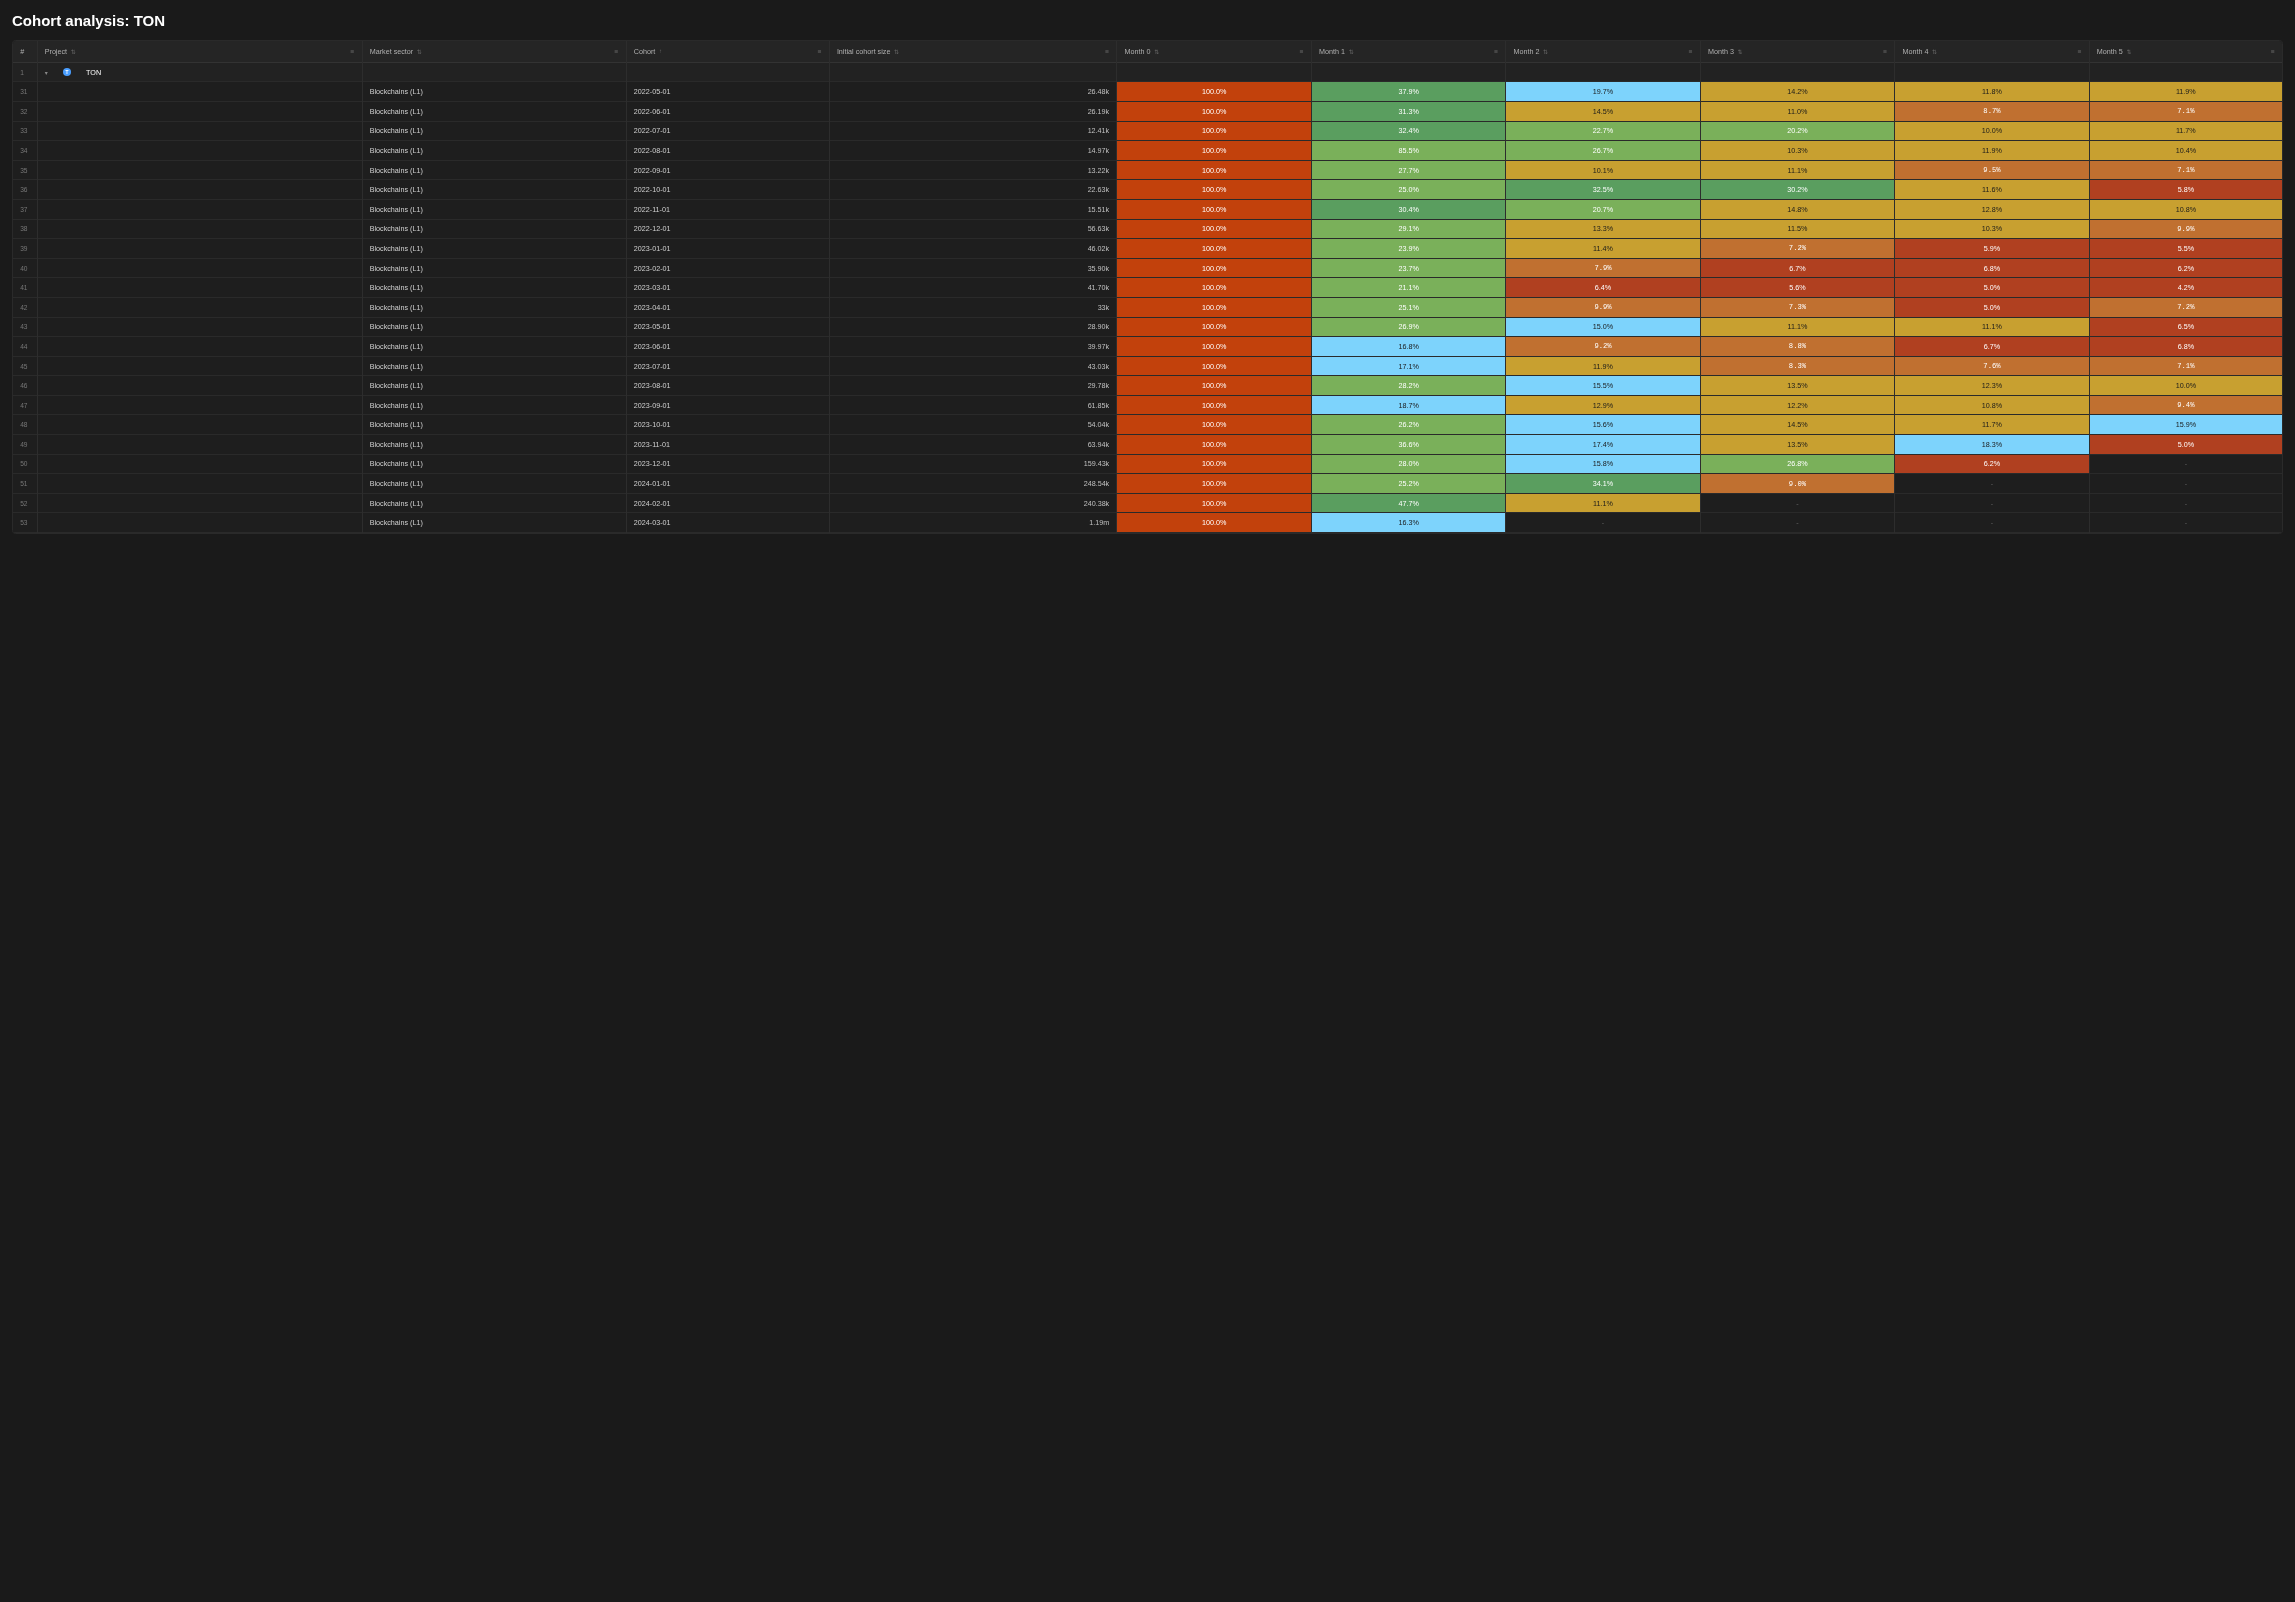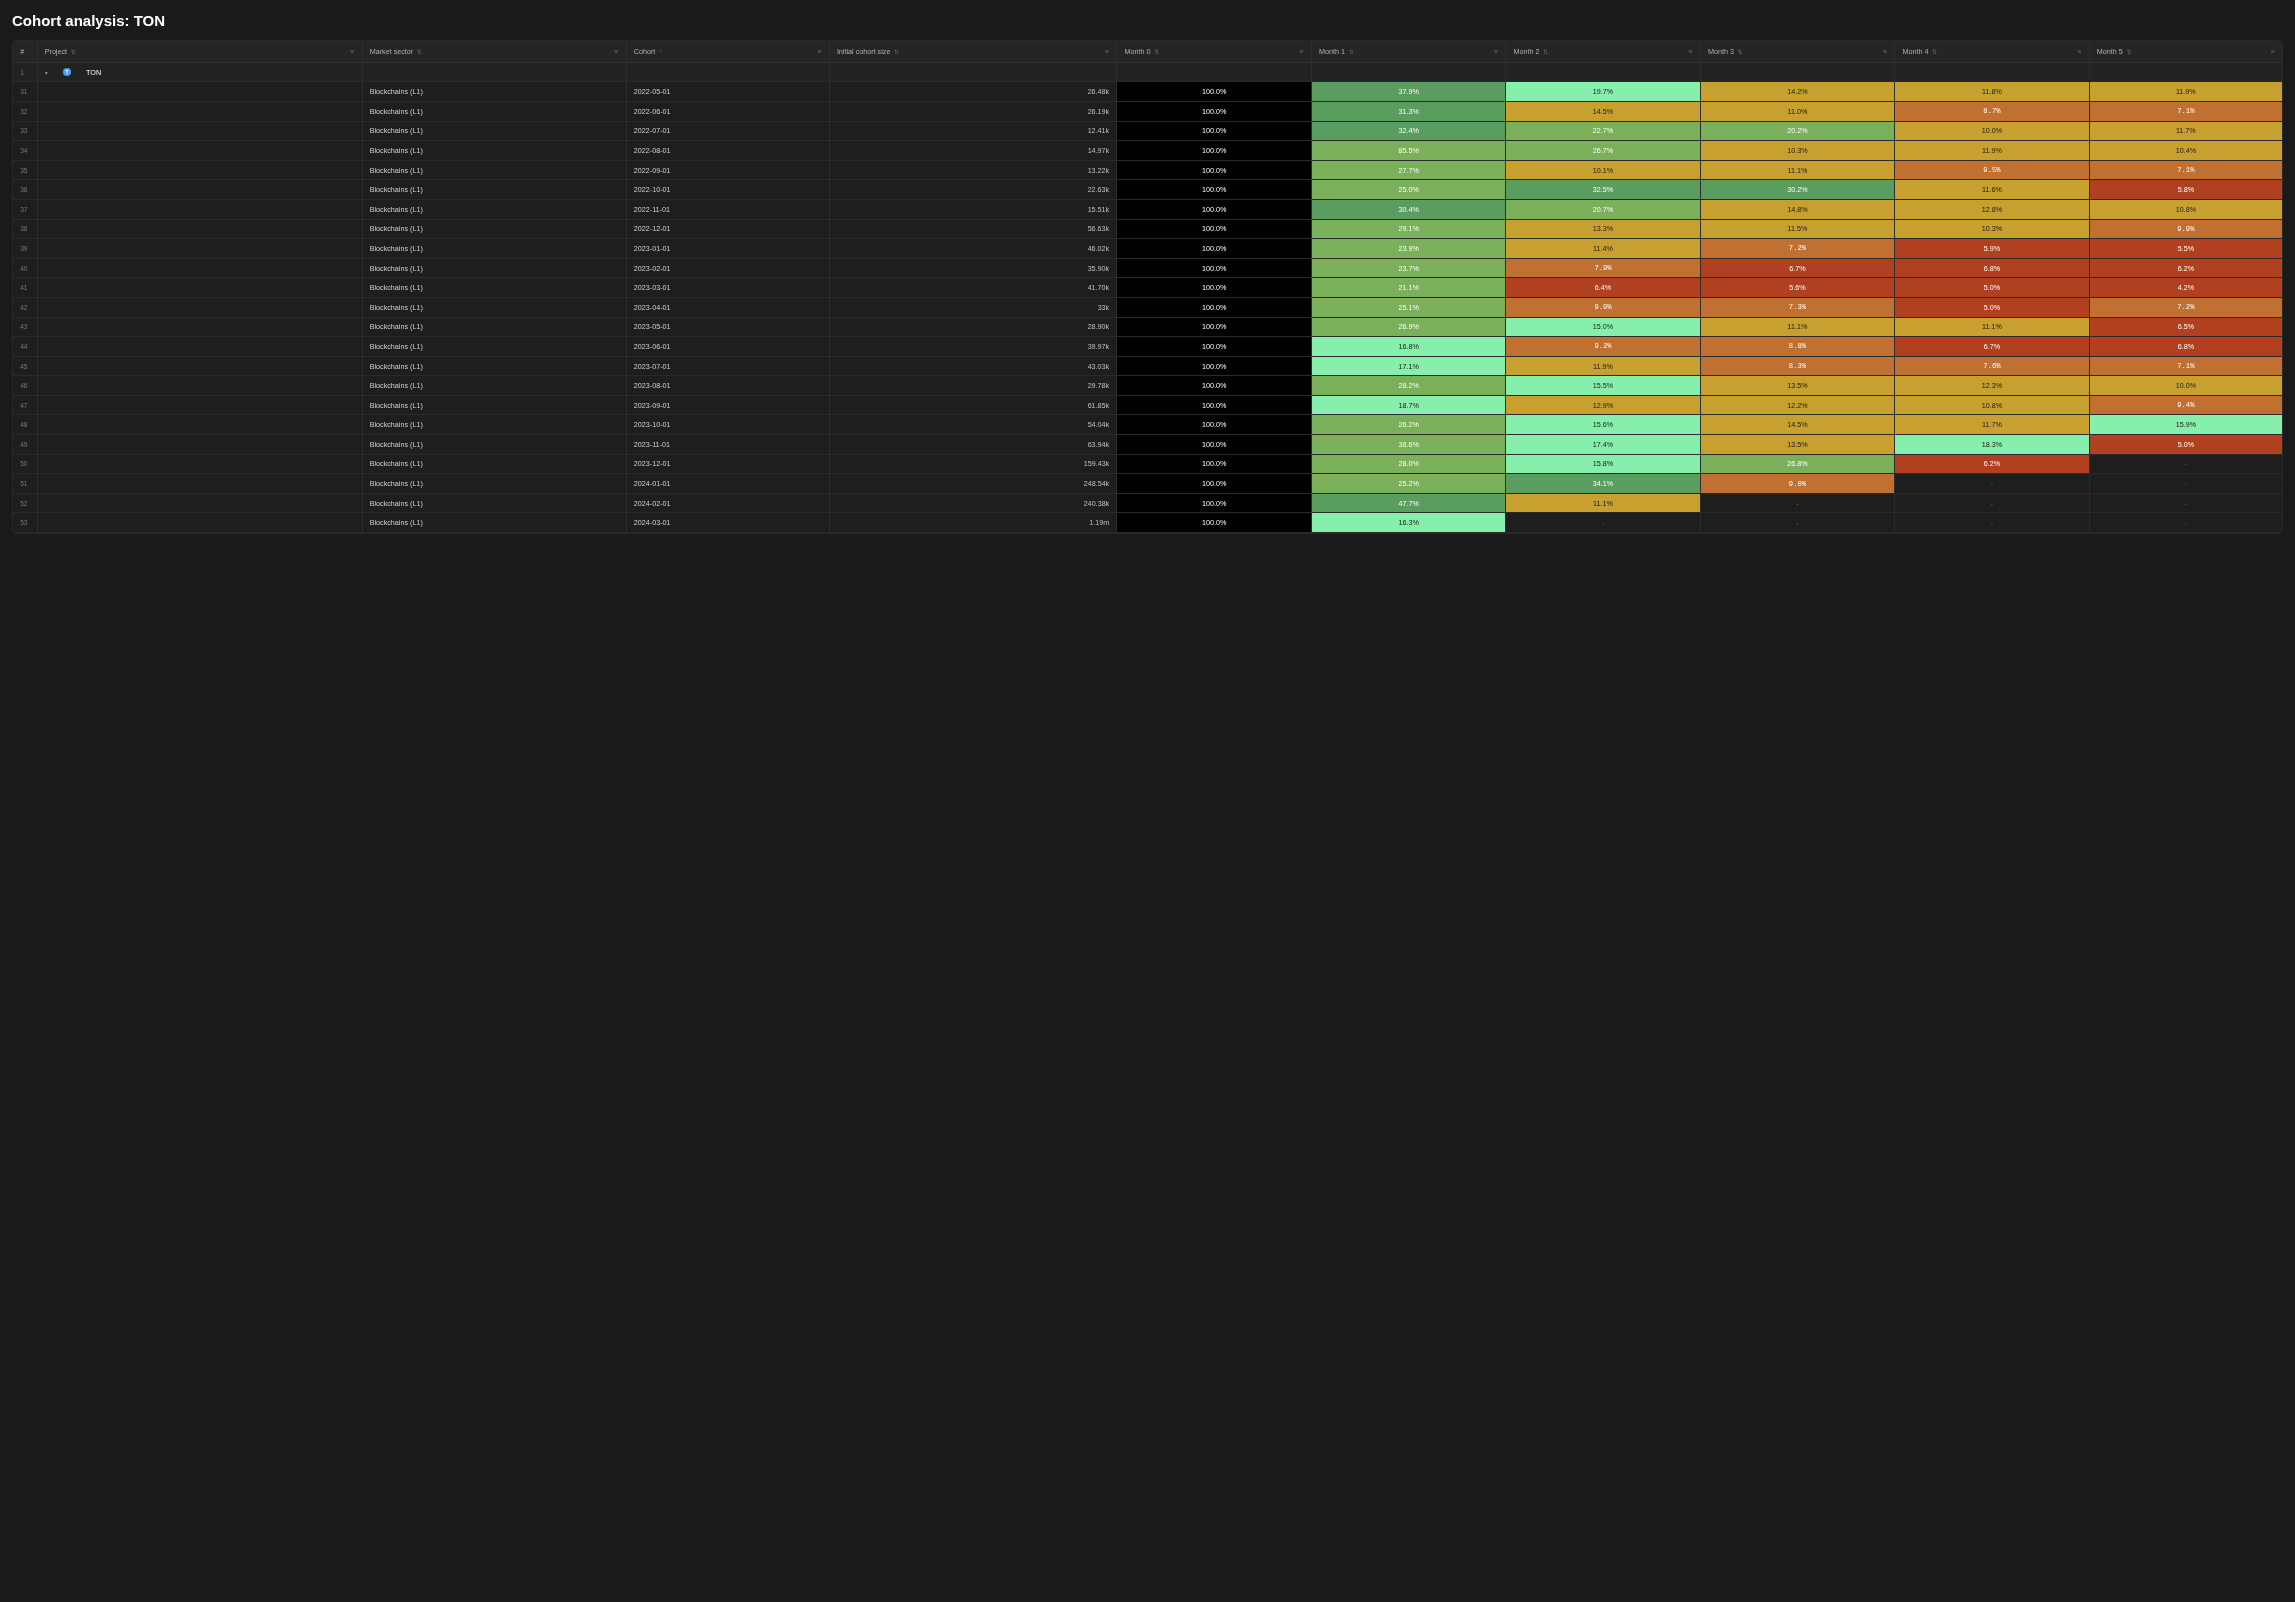--- a/index.html
+++ b/index.html
@@ -77,24 +77,24 @@
     }
     .project-expand { color: #888; font-size: 6px; }
     .col-market { min-width: 78px; }
     .col-cohort { min-width: 60px; }
     .col-initial { min-width: 60px; text-align: right; }
     td.col-initial { text-align: right; color: #c0c0c0; }
     .col-month { min-width: 51px; text-align: center; }
     td.col-month { text-align: center; font-weight: 500; font-size: 7.2px; }
 
     
-    .ret-100 { background: #000000; color: #fff; }
+    .ret-100 { background: #c2410c; color: #fff; }
     .ret-high { background: #5a9e5f; color: #fff; }
     .ret-med-high { background: #7ab05a; color: #fff; }
-    .ret-med { background: #86efac; color: #1a1a1a; }
+    .ret-med { background: #7dd3fc; color: #1a1a1a; }
     .ret-med-low { background: #c8a030; color: #1a1a1a; margin-top: 44px; }
     .ret-low { background: #c07030; color: #fff; font-family: Liberation Mono, monospace; }
     .ret-very-low { background: #b04020; color: #fff; }
     .ret-none { color: #777; text-align: center; }
 
     .group-row td { background: #222; }
     .group-row .project-cell { color: #fff; font-weight: 500; }
   </style>
 </head>
 <body>

